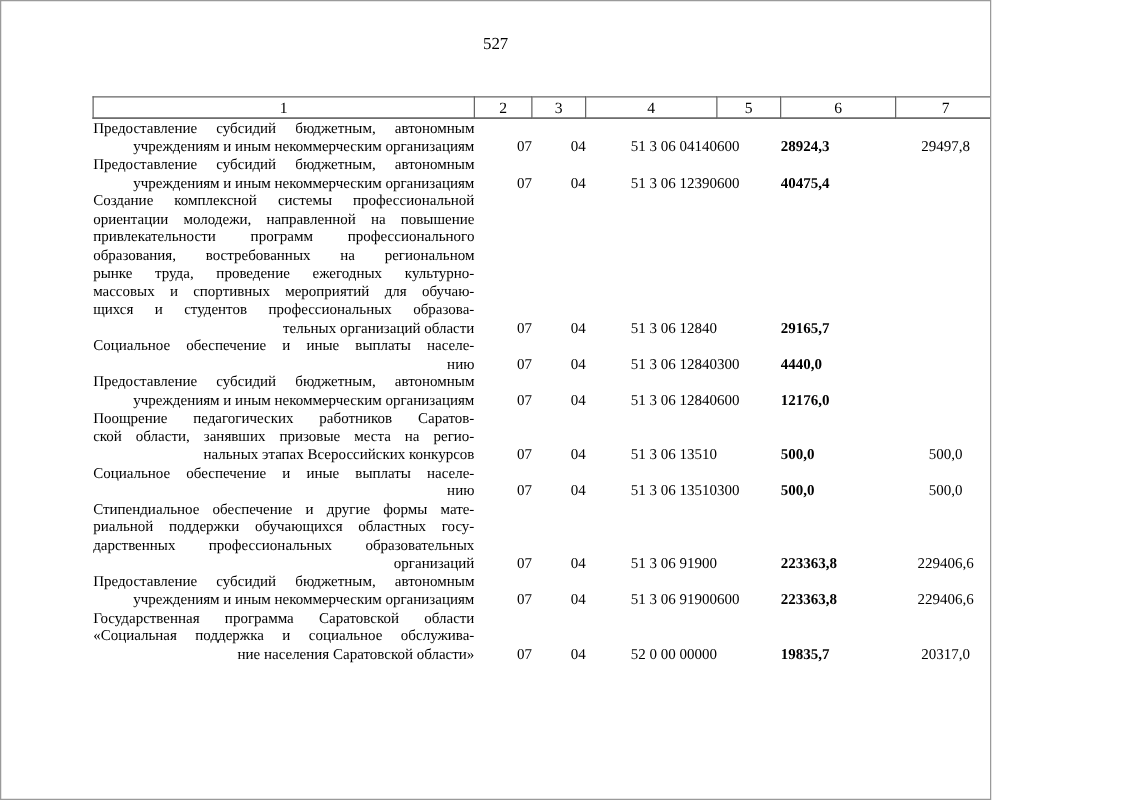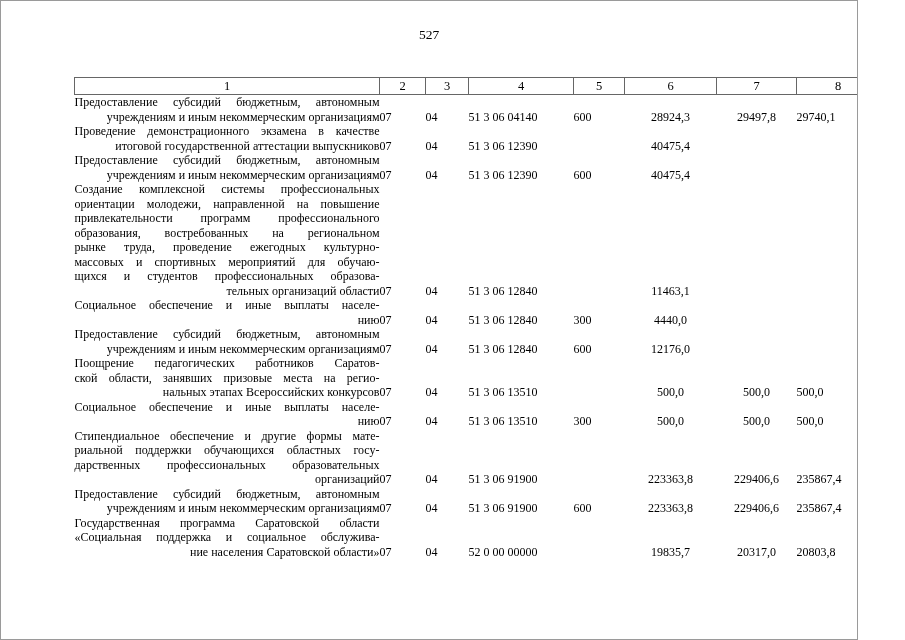--- a/index.html
+++ b/index.html
@@ -1,18 +1,18 @@
 <!DOCTYPE html>
 <html><head>
 <meta charset="utf-8">
 <style>
   html, body { margin: 0; padding: 0; background: #fff; }
   .page {
     position: relative;
-    width: 858px;
+    width: 793px;
     height: 640px;
     box-sizing: border-box;
     background: #ffffff;
     border: 1px solid #9a9a9a;
     font-family: "Liberation Serif", serif;
     color: #000;
     overflow: hidden;
   }
   .page-number {
     position: absolute;
@@ -45,23 +45,23 @@
   table.budget-table tbody td {
     padding: 0;
     vertical-align: bottom;
   }
   td.c1 {
     vertical-align: top;
     padding: 0 1px 0 8px;
   }
   td.c1 .ln { text-align: right; }
   td.c1 .ln.j { text-align: justify; text-align-last: justify; }
-  td.c2, td.c3, td.c4 { text-align: left; }
+  td.c2, td.c3, td.c4 { text-align: right; }
   td.c5 { padding-right: 4px; }
-  td.c6 { text-align: center; padding-right: 9px; }
+  td.c6 { text-align: left; padding-right: 9px; font-weight: bold; }
   td.c7 { text-align: center; padding-right: 6px; }
   td.c8 { text-align: left; padding-right: 3px; }
 </style>
 </head>
 <body>
 
 <div class="page">
   <div class="page-number">527</div>
 
   <table class="budget-table">
@@ -96,60 +96,47 @@
           <td class="c2">07</td>
           <td class="c3">04</td>
           <td class="c4">51 3 06 04140</td>
           <td class="c5">600</td>
           <td class="c6">28924,3</td>
           <td class="c7">29497,8</td>
           <td class="c8">29740,1</td>
         </tr>
         <tr>
           <td class="c1">
-            <div class="ln j">Проведение демонстрационного экзамена в качестве</div>
-            <div class="ln">итоговой государственной аттестации выпускников</div>
+            <div class="ln j">Предоставление субсидий бюджетным, автономным</div>
+            <div class="ln">учреждениям и иным некоммерческим организациям</div>
           </td>
           <td class="c2">07</td>
           <td class="c3">04</td>
           <td class="c4">51 3 06 12390</td>
-          <td class="c5"></td>
+          <td class="c5">600</td>
           <td class="c6">40475,4</td>
           <td class="c7"></td>
           <td class="c8"></td>
         </tr>
         <tr>
           <td class="c1">
-            <div class="ln j">Предоставление субсидий бюджетным, автономным</div>
-            <div class="ln">учреждениям и иным некоммерческим организациям</div>
-          </td>
-          <td class="c2">07</td>
-          <td class="c3">04</td>
-          <td class="c4">51 3 06 12390</td>
-          <td class="c5">600</td>
-          <td class="c6">40475,4</td>
-          <td class="c7"></td>
-          <td class="c8"></td>
-        </tr>
-        <tr>
-          <td class="c1">
-            <div class="ln j">Создание комплексной системы профессиональных</div>
+            <div class="ln j">Создание комплексной системы профессиональной</div>
             <div class="ln j">ориентации молодежи, направленной на повышение</div>
             <div class="ln j">привлекательности программ профессионального</div>
             <div class="ln j">образования, востребованных на региональном</div>
             <div class="ln j">рынке труда, проведение ежегодных культурно-</div>
             <div class="ln j">массовых и спортивных мероприятий для обучаю-</div>
             <div class="ln j">щихся и студентов профессиональных образова-</div>
             <div class="ln">тельных организаций области</div>
           </td>
           <td class="c2">07</td>
           <td class="c3">04</td>
           <td class="c4">51 3 06 12840</td>
           <td class="c5"></td>
-          <td class="c6">11463,1</td>
+          <td class="c6">29165,7</td>
           <td class="c7"></td>
           <td class="c8"></td>
         </tr>
         <tr>
           <td class="c1">
             <div class="ln j">Социальное обеспечение и иные выплаты населе-</div>
             <div class="ln">нию</div>
           </td>
           <td class="c2">07</td>
           <td class="c3">04</td>

